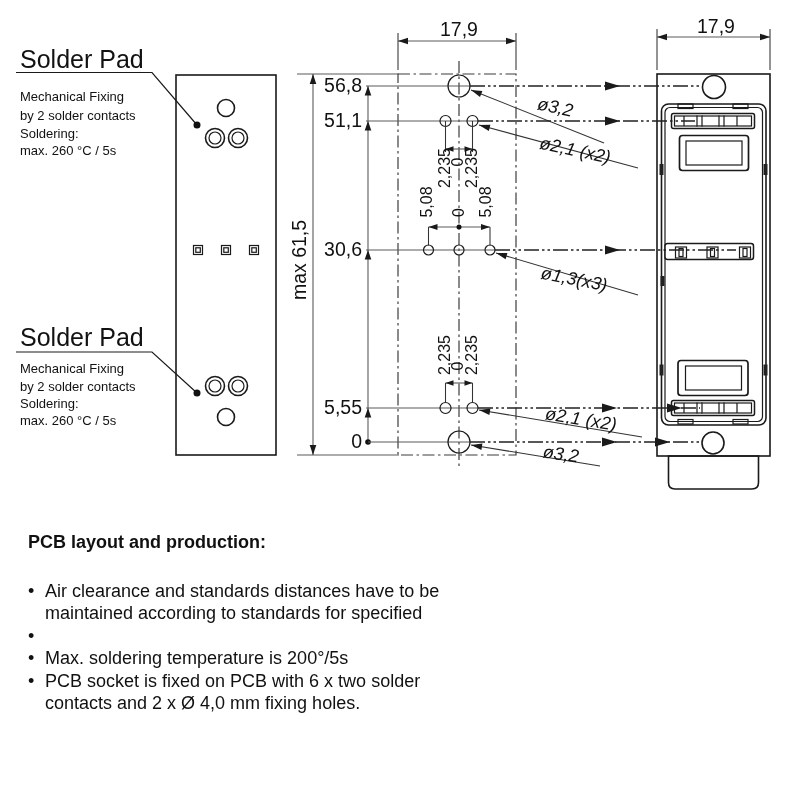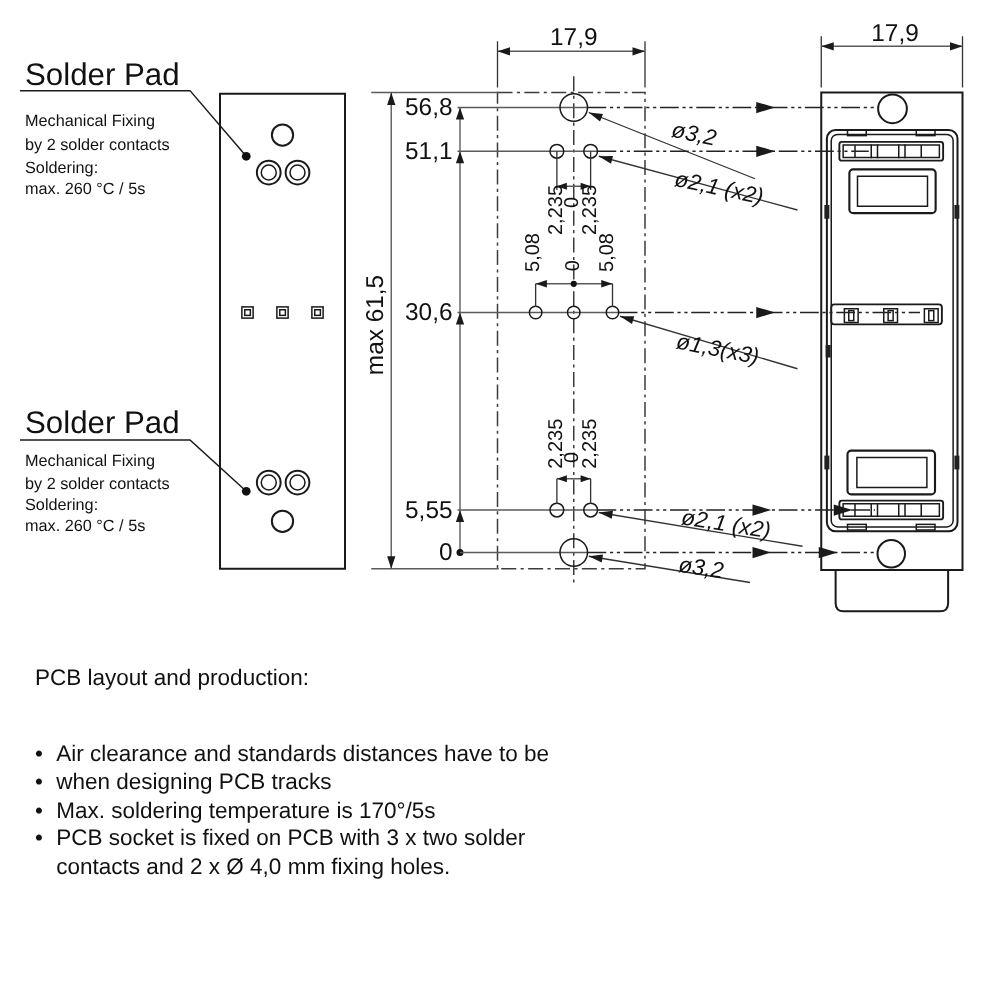--- a/index.html
+++ b/index.html
@@ -17,21 +17,21 @@
   .ldr{fill:none;stroke:#222;stroke-width:1.35;stroke-dasharray:15,3,2.5,3,2.5,3;}
   .ar {fill:#1a1a1a;stroke:none;}
   .dot{fill:#111;stroke:none;}
   .ntc{fill:#222;stroke:none;}
   .t25{font-size:25px;}
   .t19{font-size:19.5px;}
   .t16{font-size:16px;}
   .t13{font-size:13px;}
   .it {font-style:italic;font-size:18px;}
   .notes{position:absolute;left:28px;top:531px;width:478px;font-size:18px;line-height:22.5px;}
-  .notes-title{font-weight:normal;font-size:18px;margin-bottom:38px;}
+  .notes-title{font-weight:bold;font-size:18px;margin-bottom:26px;}
   .bullet{display:flex;}
   .bullet .mark{width:17px;flex:0 0 17px;}
   .bullet .lines span{display:block;}
 </style>
 </head>
 <body>
 
 <div class="page">
 
 <svg width="800" height="520" viewBox="0 0 800 520">
@@ -267,39 +267,39 @@
   </g>
 </svg>
 
 <div class="notes">
   <div class="notes-title">PCB layout and production:</div>
 
   <div class="bullet">
     <span class="mark">•</span>
     <div class="lines">
       <span>Air clearance and standards distances have to be</span>
+      <span>maintained according to standards for specified</span>
     </div>
   </div>
 
   <div class="bullet">
     <span class="mark">•</span>
     <div class="lines">
-      <span>when designing PCB tracks</span>
     </div>
   </div>
 
   <div class="bullet">
     <span class="mark">•</span>
     <div class="lines">
-      <span>Max. soldering temperature is 170°/5s</span>
+      <span>Max. soldering temperature is 200°/5s</span>
     </div>
   </div>
 
   <div class="bullet">
     <span class="mark">•</span>
     <div class="lines">
-      <span>PCB socket is fixed on PCB with 3 x two solder</span>
+      <span>PCB socket is fixed on PCB with 6 x two solder</span>
       <span>contacts and 2 x Ø 4,0 mm fixing holes.</span>
     </div>
   </div>
 </div>
 
 </div>
 
 </body></html>

